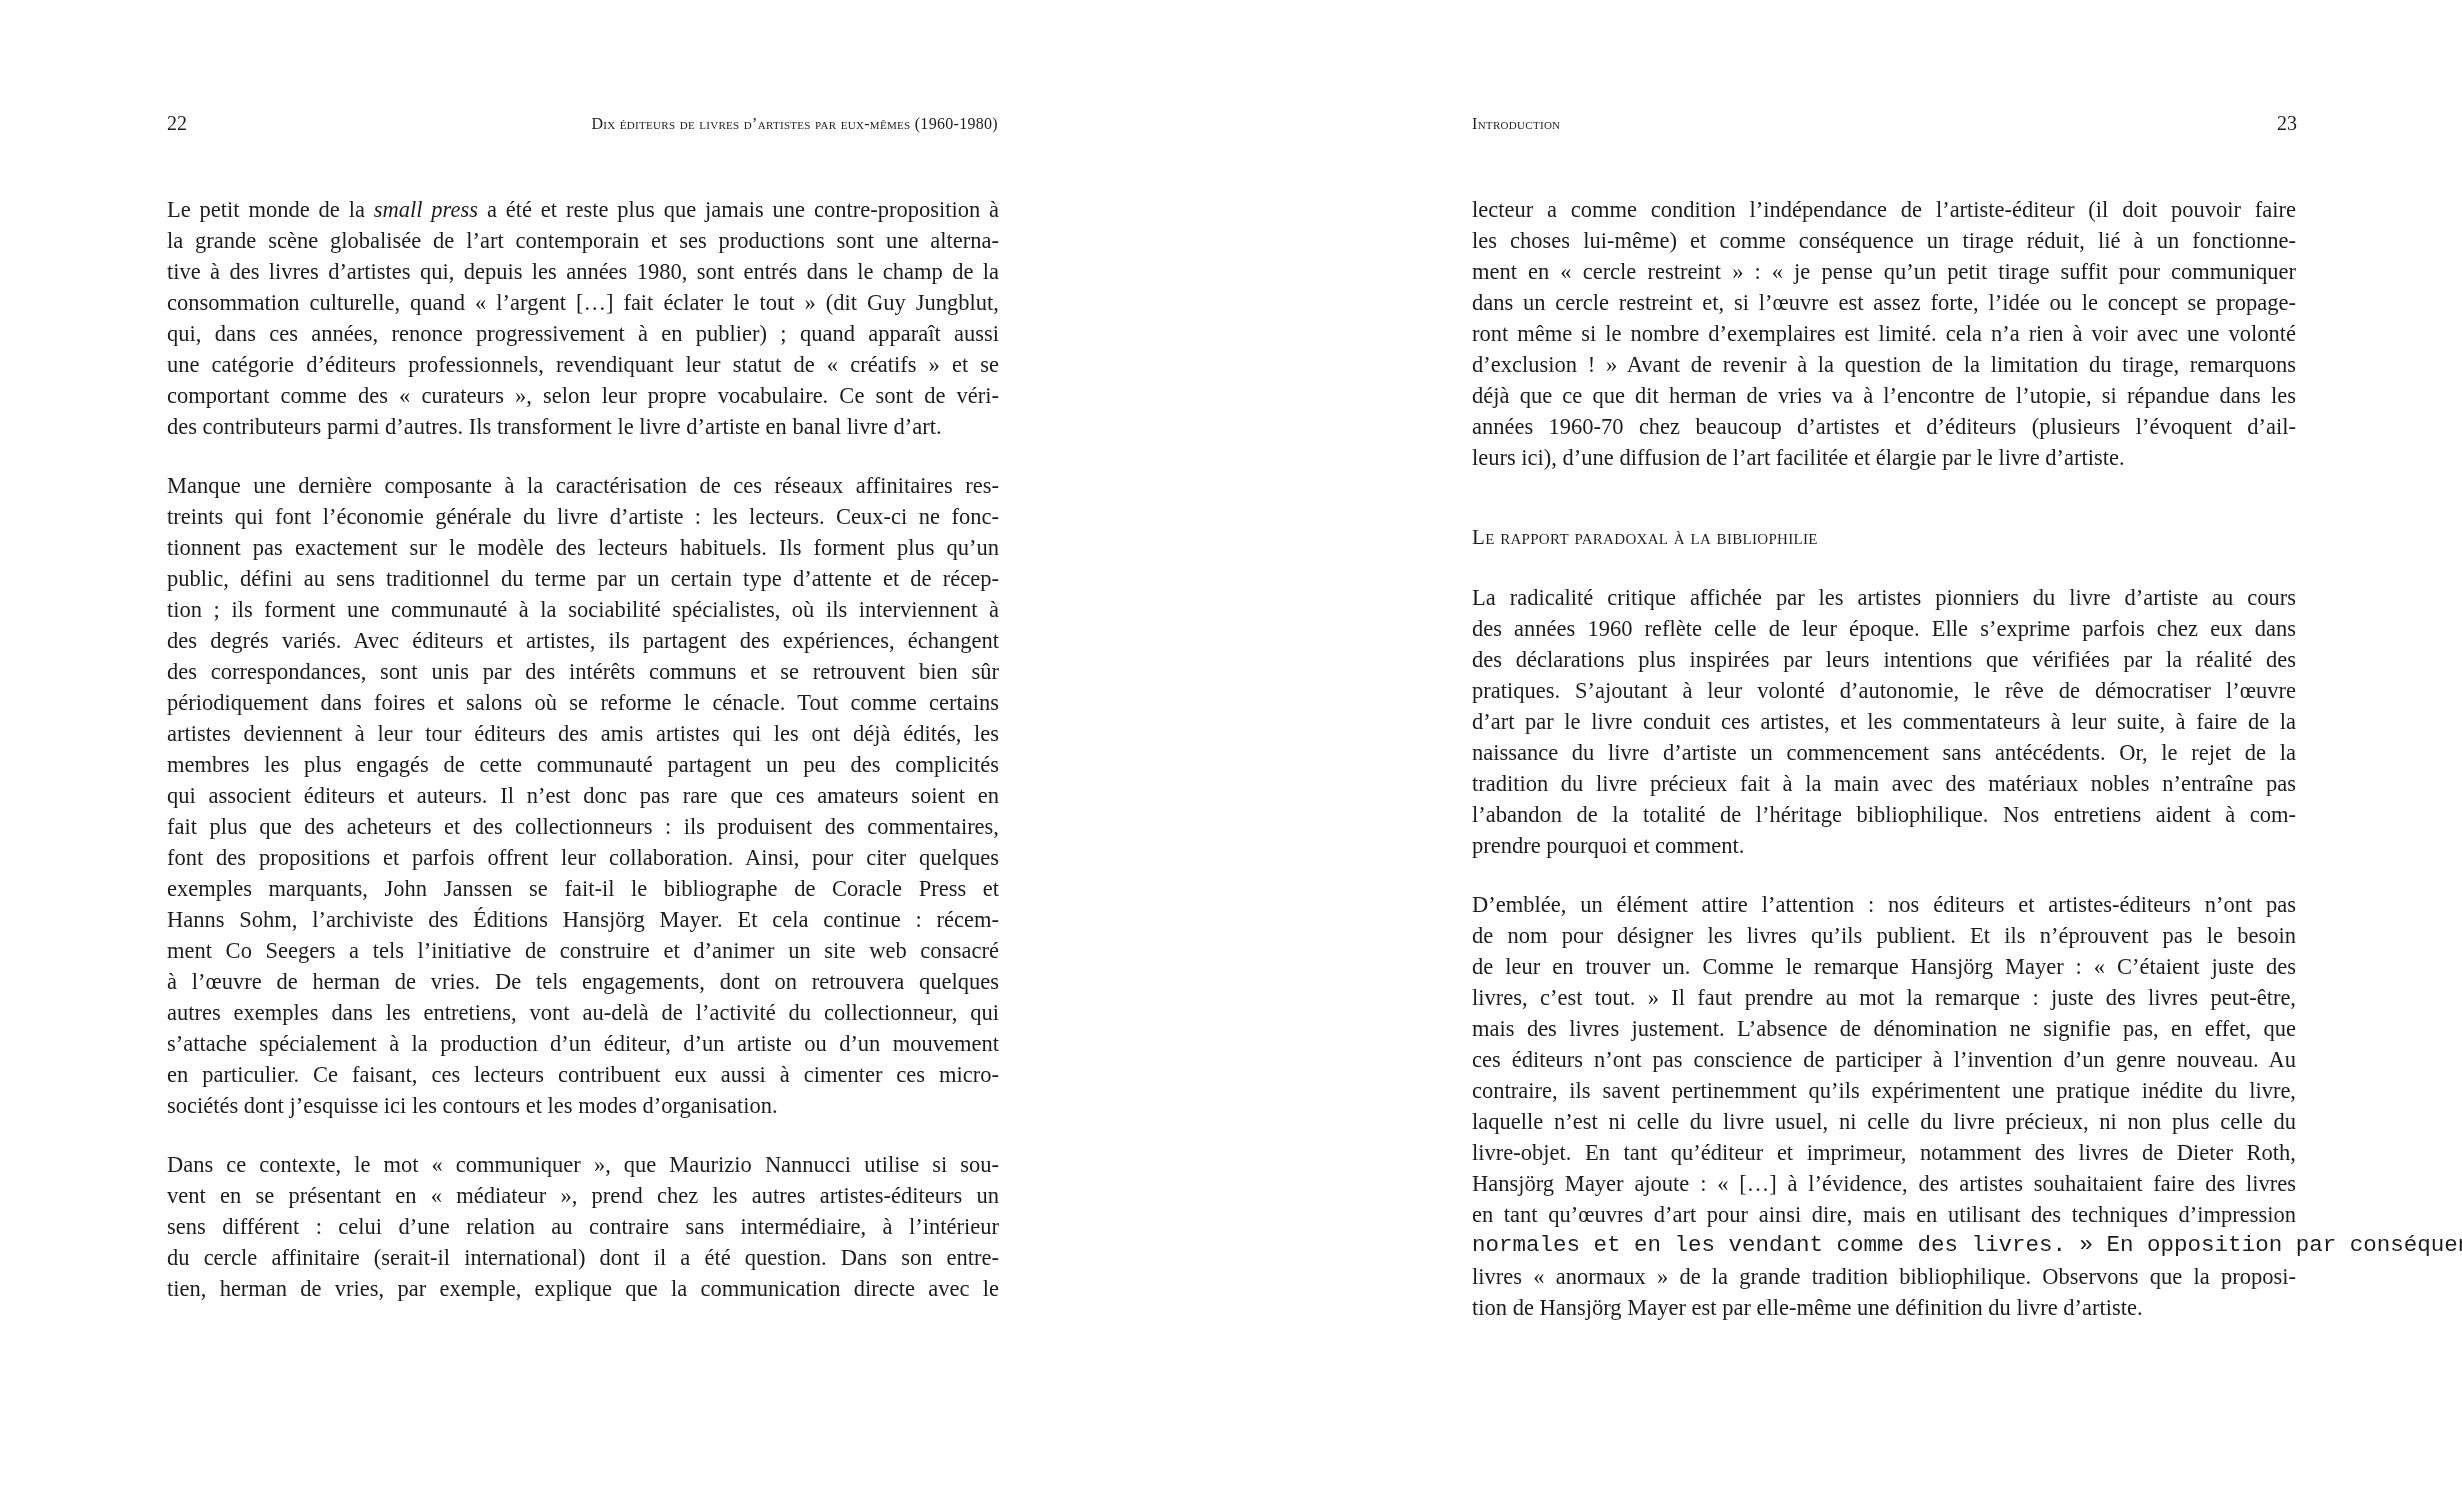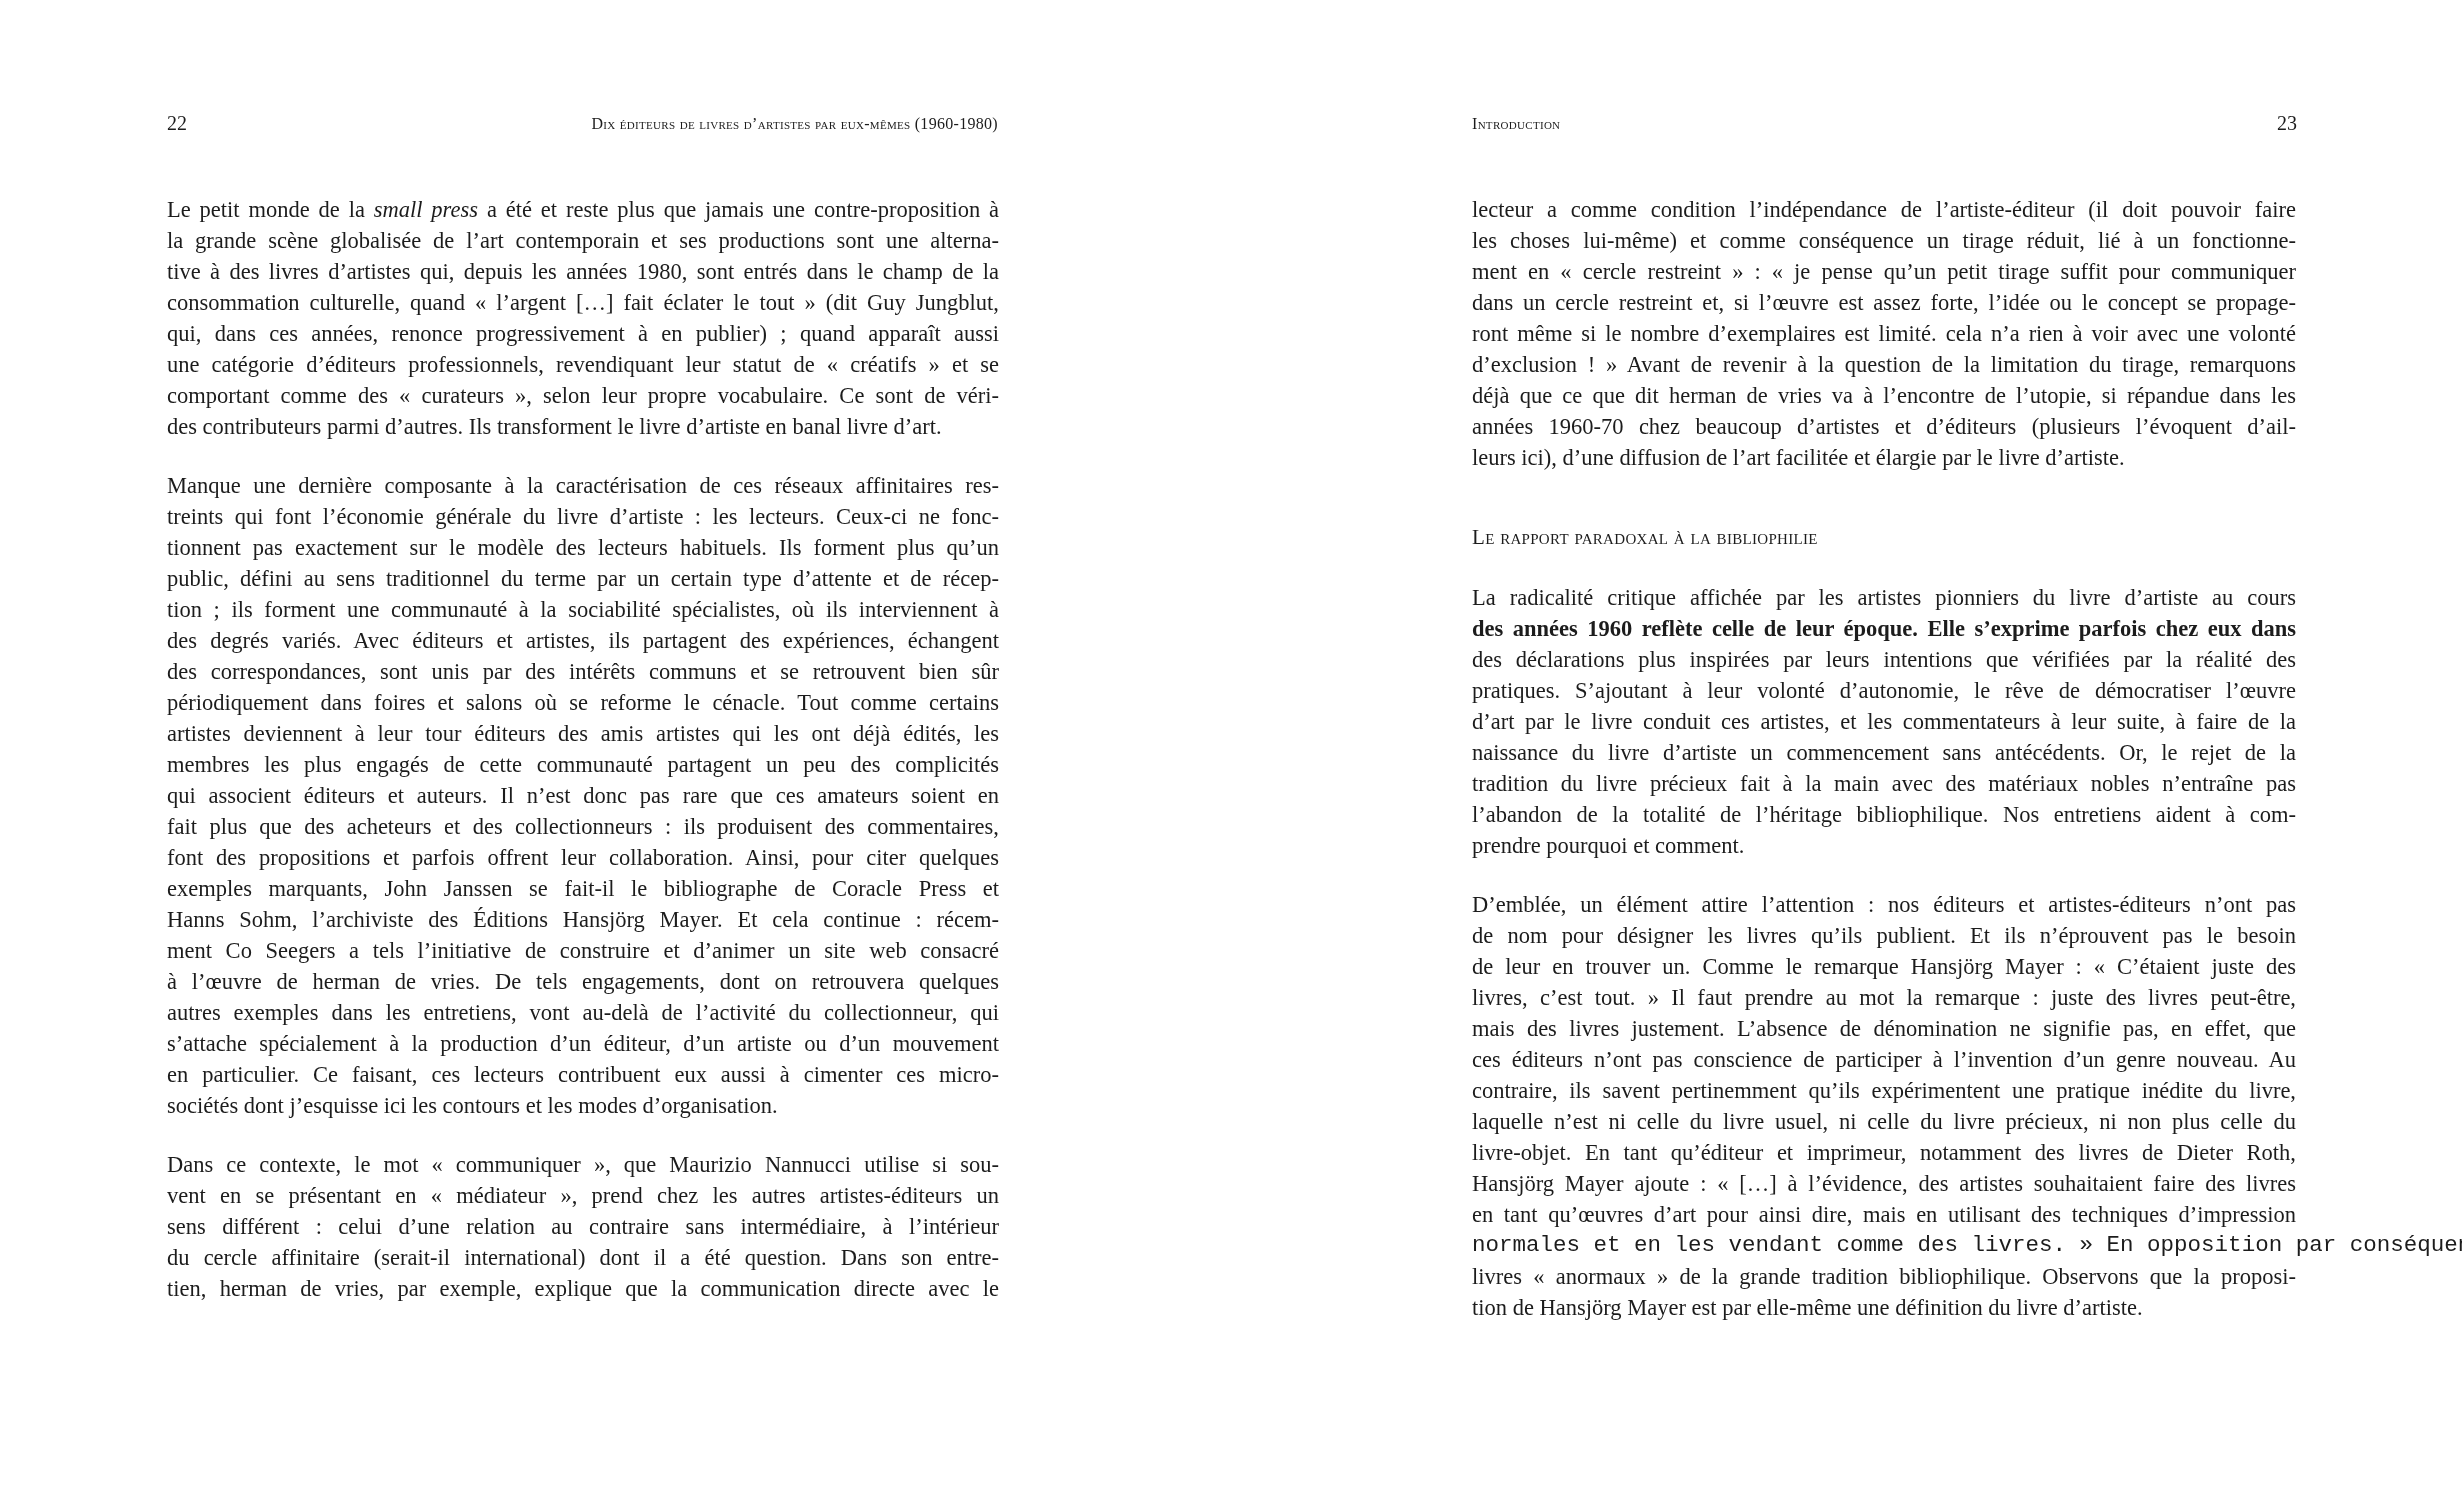--- a/index.html
+++ b/index.html
@@ -138,21 +138,21 @@
           <div class="line" style="white-space: nowrap;"><span style="white-space: nowrap; word-spacing: 0px;">d’exclusion ! » Avant de revenir à la question de la limitation du tirage, remarquons</span></div>
           <div class="line" style="white-space: nowrap;"><span style="white-space: nowrap; word-spacing: 0px;">déjà que ce que dit herman de vries va à l’encontre de l’utopie, si répandue dans les</span></div>
           <div class="line" style="white-space: nowrap;"><span style="white-space: nowrap; word-spacing: 0px;">années 1960-70 chez beaucoup d’artistes et d’éditeurs (plusieurs l’évoquent d’ail-</span></div>
           <div class="line last" style="white-space: nowrap;"><span style="white-space: nowrap;">leurs ici), d’une diffusion de l’art facilitée et élargie par le livre d’artiste.</span></div>
         </div>
       </div>
     <div class="section-heading">Le rapport paradoxal à la bibliophilie</div>
     <div>
         <div class="para">
           <div class="line" style="white-space: nowrap;"><span style="white-space: nowrap; word-spacing: 0px;">La radicalité critique affichée par les artistes pionniers du livre d’artiste au cours</span></div>
-          <div class="line" style="white-space: nowrap; font-weight: bold;"><span style="white-space: nowrap; word-spacing: 0px;">des années 1960 reflète celle de leur époque. Elle s’exprime parfois chez eux dans</span></div>
+          <div class="line" style="white-space: nowrap;"><span style="white-space: nowrap; word-spacing: 0px;">des années 1960 reflète celle de leur époque. Elle s’exprime parfois chez eux dans</span></div>
           <div class="line" style="white-space: nowrap;"><span style="white-space: nowrap; word-spacing: 0px;">des déclarations plus inspirées par leurs intentions que vérifiées par la réalité des</span></div>
           <div class="line" style="white-space: nowrap;"><span style="white-space: nowrap; word-spacing: 0px;">pratiques. S’ajoutant à leur volonté d’autonomie, le rêve de démocratiser l’œuvre</span></div>
           <div class="line" style="white-space: nowrap;"><span style="white-space: nowrap; word-spacing: 0px;">d’art par le livre conduit ces artistes, et les commentateurs à leur suite, à faire de la</span></div>
           <div class="line" style="white-space: nowrap;"><span style="white-space: nowrap; word-spacing: 0px;">naissance du livre d’artiste un commencement sans antécédents. Or, le rejet de la</span></div>
           <div class="line" style="white-space: nowrap;"><span style="white-space: nowrap; word-spacing: 0px;">tradition du livre précieux fait à la main avec des matériaux nobles n’entraîne pas</span></div>
           <div class="line" style="white-space: nowrap;"><span style="white-space: nowrap; word-spacing: 0px;">l’abandon de la totalité de l’héritage bibliophilique. Nos entretiens aident à com-</span></div>
           <div class="line last" style="white-space: nowrap;"><span style="white-space: nowrap;">prendre pourquoi et comment.</span></div>
         </div>
         <div class="para">
           <div class="line" style="white-space: nowrap;"><span style="white-space: nowrap; word-spacing: 0px;">D’emblée, un élément attire l’attention : nos éditeurs et artistes-éditeurs n’ont pas</span></div>

